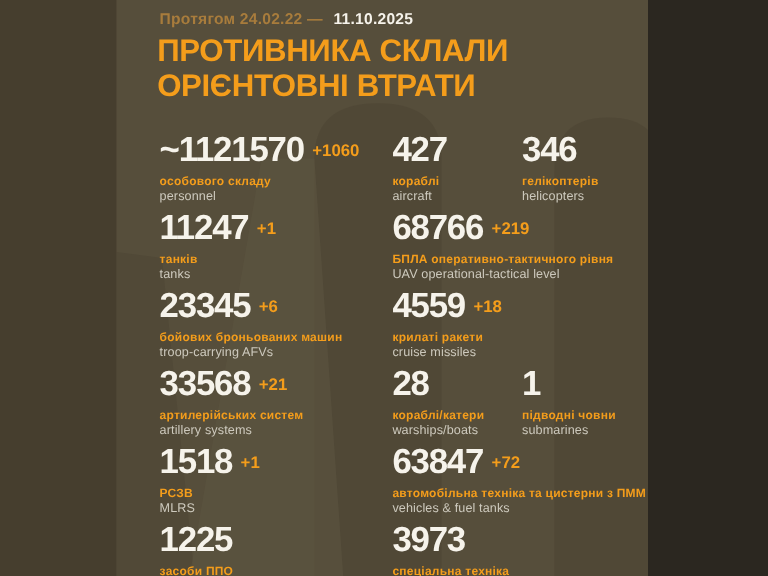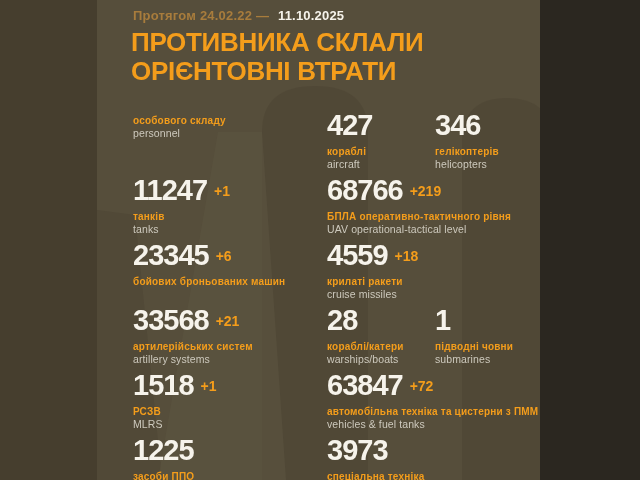--- a/index.html
+++ b/index.html
@@ -64,33 +64,35 @@
   </div>
 
   <div class="title">
     <div>ПРОТИВНИКА СКЛАЛИ</div>
     <div>ОРІЄНТОВНІ ВТРАТИ</div>
   </div>
 
   <div class="stats">
 
       <div class="stat" style="left: 133px; top: 0px;">
+        <div class="num-line"><span class="num">~1121570</span><span class="delta">+1060</span></div>
         <div class="ua">особового складу</div>
         <div class="en">personnel</div>
       </div>
 
       <div class="stat" style="left: 133px; top: 65px;">
         <div class="num-line"><span class="num">11247</span><span class="delta">+1</span></div>
         <div class="ua">танків</div>
         <div class="en">tanks</div>
       </div>
 
       <div class="stat" style="left: 133px; top: 130px;">
         <div class="num-line"><span class="num">23345</span><span class="delta">+6</span></div>
         <div class="ua">бойових броньованих машин</div>
+        <div class="en">troop-carrying AFVs</div>
       </div>
 
       <div class="stat" style="left: 133px; top: 195px;">
         <div class="num-line"><span class="num">33568</span><span class="delta">+21</span></div>
         <div class="ua">артилерійських систем</div>
         <div class="en">artillery systems</div>
       </div>
 
       <div class="stat" style="left: 133px; top: 260px;">
         <div class="num-line"><span class="num">1518</span><span class="delta">+1</span></div>

